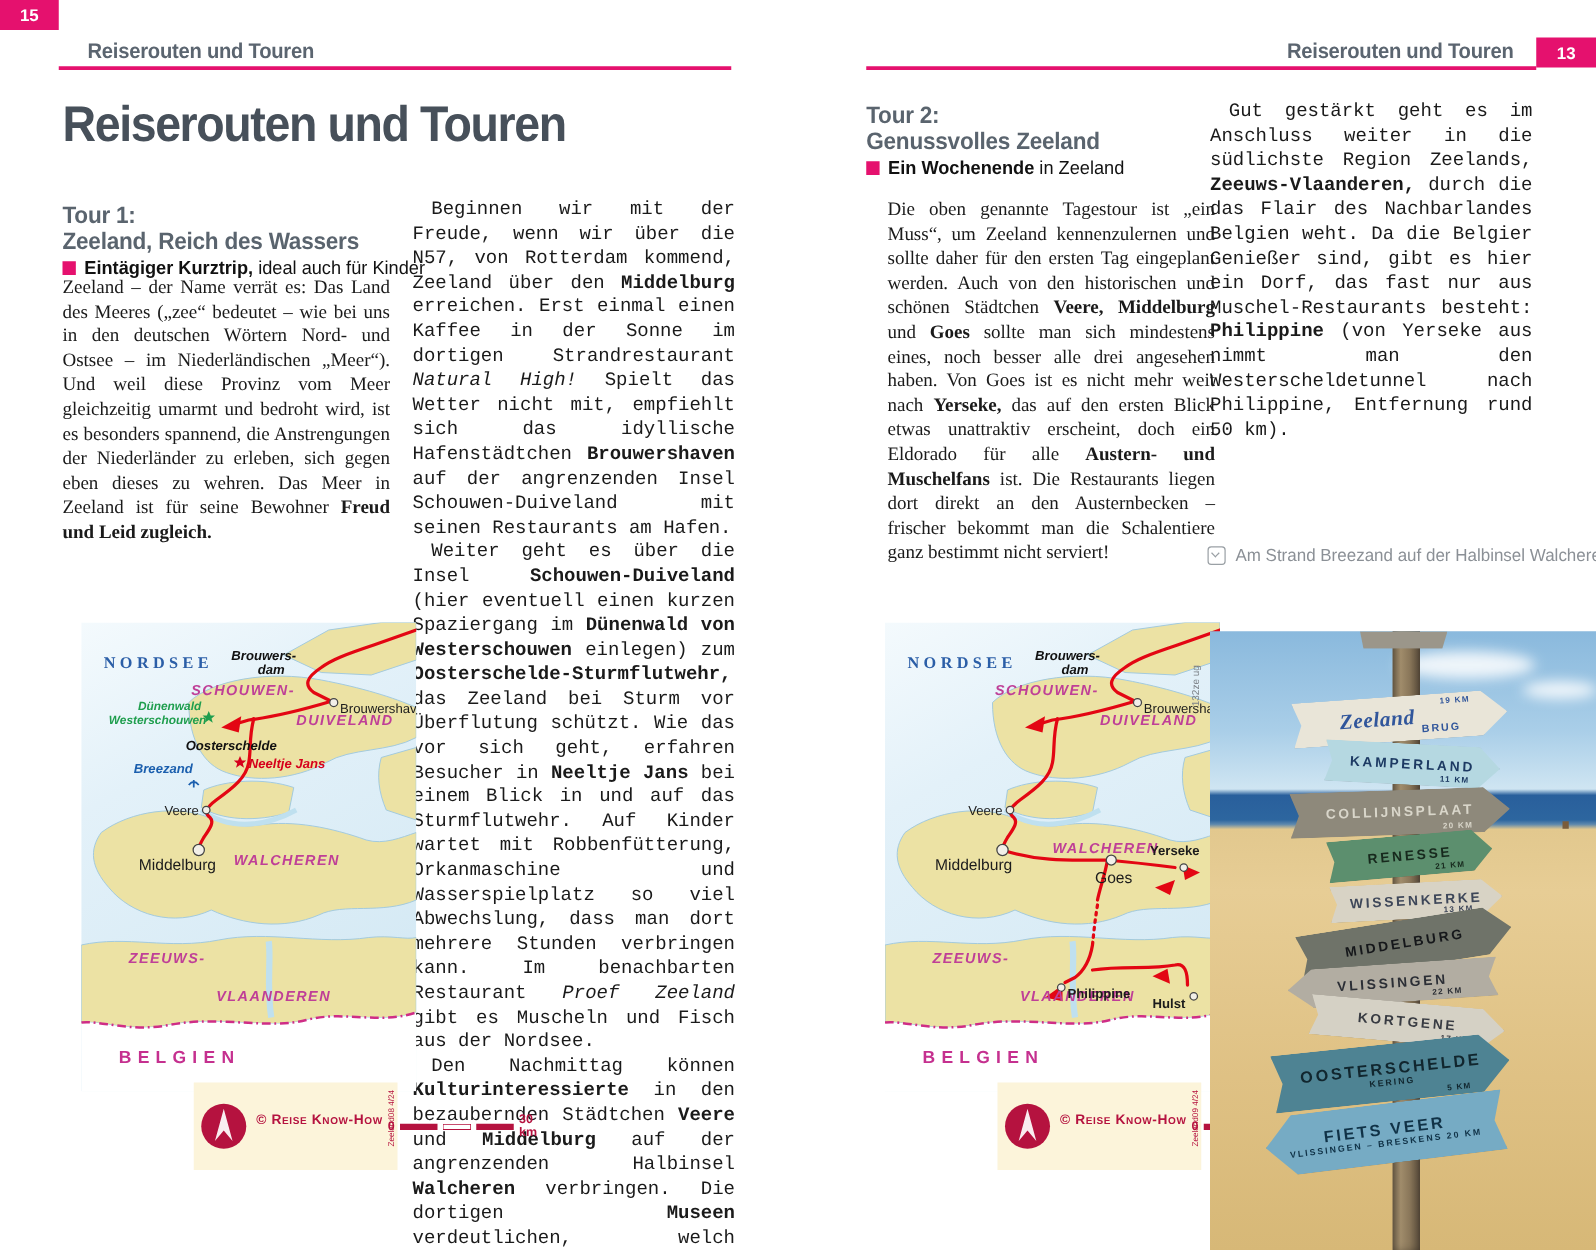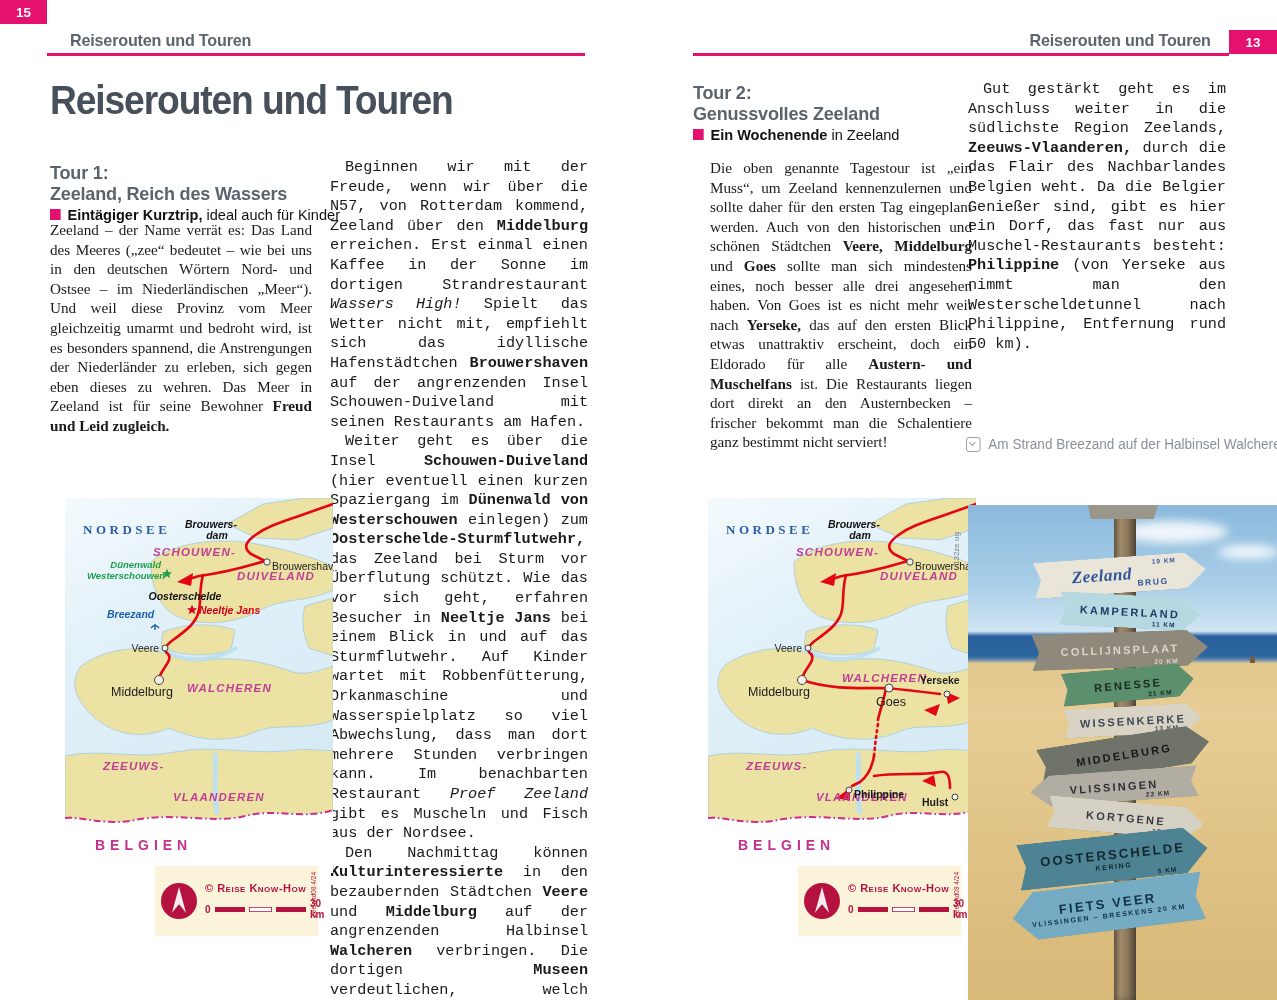--- a/index.html
+++ b/index.html
@@ -52,21 +52,21 @@
   .poi-blue{fill:#1b5fae;}
   .route{stroke:#e30613;stroke-width:2.6;fill:none;stroke-linejoin:round;stroke-linecap:round;}
   .route-dot{stroke:#e30613;stroke-width:2.6;fill:none;stroke-dasharray:2 4;stroke-linecap:round;}
   .arr{fill:#e30613;}
   .dot{fill:#f2efe8;stroke:#444;stroke-width:1;}
 
   .scalebox{background:#fcf4da;display:flex;align-items:center;gap:8px;padding:0 6px;box-sizing:border-box;}
   .compass{width:36px;height:36px;border-radius:50%;background:#b5123f;position:relative;flex:0 0 auto;}
   .compass::after{content:"";position:absolute;left:7px;top:4px;width:22px;height:28px;background:#fff;
                   clip-path:polygon(50% 0,82% 92%,50% 62%,18% 92%);opacity:.92;}
-  .sb-col{display:flex;flex-direction:column;gap:4px;}
+  .sb-col{display:flex;flex-direction:row;gap:4px;}
   .sb-brand{font:700 11px "Liberation Sans",sans-serif;font-variant:small-caps;color:#b5123f;letter-spacing:.5px;white-space:nowrap;}
   .sb-bar{display:flex;align-items:center;gap:4px;font:700 10px "Liberation Sans",sans-serif;color:#b5123f;}
   .seg-d{width:34px;height:5px;background:#b5123f;}
   .seg-l{width:26px;height:5px;background:#fff;box-shadow:0 0 0 .8px #b5123f inset;}
   .sb-code{position:absolute;right:1px;top:6px;writing-mode:vertical-rl;transform:rotate(180deg);
            font:6.5px "Liberation Sans",sans-serif;color:#b5123f;line-height:7px;text-align:center;}
 
   
   .photo{background:linear-gradient(#8ab9dd 0%,#a9cee8 16%,#cfe5f2 25.5%,#295f9c 26.5%,#2d669f 30.5%,
           #5d88ad 31.2%,#e2c88e 32%,#e7cd95 42%,#dfc184 72%,#d7b877 100%);overflow:hidden;}
@@ -134,21 +134,21 @@
   <div class="abs tagline" style="left:50px;top:206px">
     <span class="sq"></span>
     <span><b>Eintägiger Kurztrip,</b> <span>ideal auch für Kinder</span></span>
   </div>
 
   <div class="abs col" style="left:50px;top:220px;width:262px">
       <p>Zeeland – der Name verrät es: Das Land des Meeres („zee“ bedeutet – wie bei uns in den deutschen Wörtern Nord- und Ostsee – im Niederländischen „Meer“). Und weil diese Provinz vom Meer gleichzeitig umarmt und bedroht wird, ist es besonders spannend, die Anstrengungen der Niederländer zu erleben, sich gegen eben dieses zu wehren. Das Meer in Zeeland ist für seine Bewohner <b>Freud und Leid zugleich.</b></p>
     </div>
 
   <div class="abs col indent" style="left:330px;top:158px;width:258px">
-      <p>Beginnen wir mit der Freude, wenn wir über die N57, von Rotterdam kommend, Zeeland über den <b>Middelburg</b> erreichen. Erst einmal einen Kaffee in der Sonne im dortigen Strandrestaurant <i>Wassers High!</i> Spielt das Wetter nicht mit, empfiehlt sich das idyllische Hafenstädtchen <b>Brouwershaven</b> auf der angrenzenden Insel Schouwen-Duiveland mit seinen Restaurants am Hafen.</p>
+      <p>Beginnen wir mit der Freude, wenn wir über die N57, von Rotterdam kommend, Zeeland über den <b>Middelburg</b> erreichen. Erst einmal einen Kaffee in der Sonne im dortigen Strandrestaurant <i>Natural High!</i> Spielt das Wetter nicht mit, empfiehlt sich das idyllische Hafenstädtchen <b>Brouwershaven</b> auf der angrenzenden Insel Schouwen-Duiveland mit seinen Restaurants am Hafen.</p>
       <p>Weiter geht es über die Insel <b>Schouwen-Duiveland</b> (hier eventuell einen kurzen Spaziergang im <b>Dünenwald von Westerschouwen</b> einlegen) zum <b>Oosterschelde-Sturmflutwehr,</b> das Zeeland bei Sturm vor Überflutung schützt. Wie das vor sich geht, erfahren Besucher in <b>Neeltje Jans</b> bei einem Blick in und auf das Sturmflutwehr. Auf Kinder wartet mit Robbenfütterung, Orkanmaschine und Wasserspielplatz so viel Abwechslung, dass man dort mehrere Stunden verbringen kann. Im benachbarten Restaurant <i>Proef Zeeland</i> gibt es Muscheln und Fisch aus der Nordsee.</p>
       <p>Den Nachmittag können <b>Kulturinteressierte</b> in den bezaubernden Städtchen <b>Veere</b> und <b>Middelburg</b> auf der angrenzenden Halbinsel <b>Walcheren</b> verbringen. Die dortigen <b>Museen</b> verdeutlichen, welch wichtige Rolle Zeeland im 17. Jahrhundert spielte, als von hier Handelsschiffe in See stachen, die bis nach Asien fuhren und der Region zu Wohlstand verhalfen. Ist das Wetter schön, und sind Kinder mit auf der Reise, so lädt der riesige <b>Strand Breezand,</b> inklusive Piratenschiff, zu einem Strandtag ein (nur 9 km von <i>Neeltje Jans</i> entfernt).</p>
     </div>
 
   <div class="abs mapbox" style="left:50px;top:498px;width:268px;height:460px">
     <svg width="268" height="375" viewBox="0 0 268 375">
       <use href="#basemap"></use>
       <path class="route" d="M268,6 L234,18 C210,26 200,30 192,36 C180,44 178,50 186,56 L200,63"></path>
       <path class="route" d="M200,63 C170,72 150,76 134,78 L124,81"></path>
       <polygon class="arr" points="112,84 128,75 126,88"></polygon>

